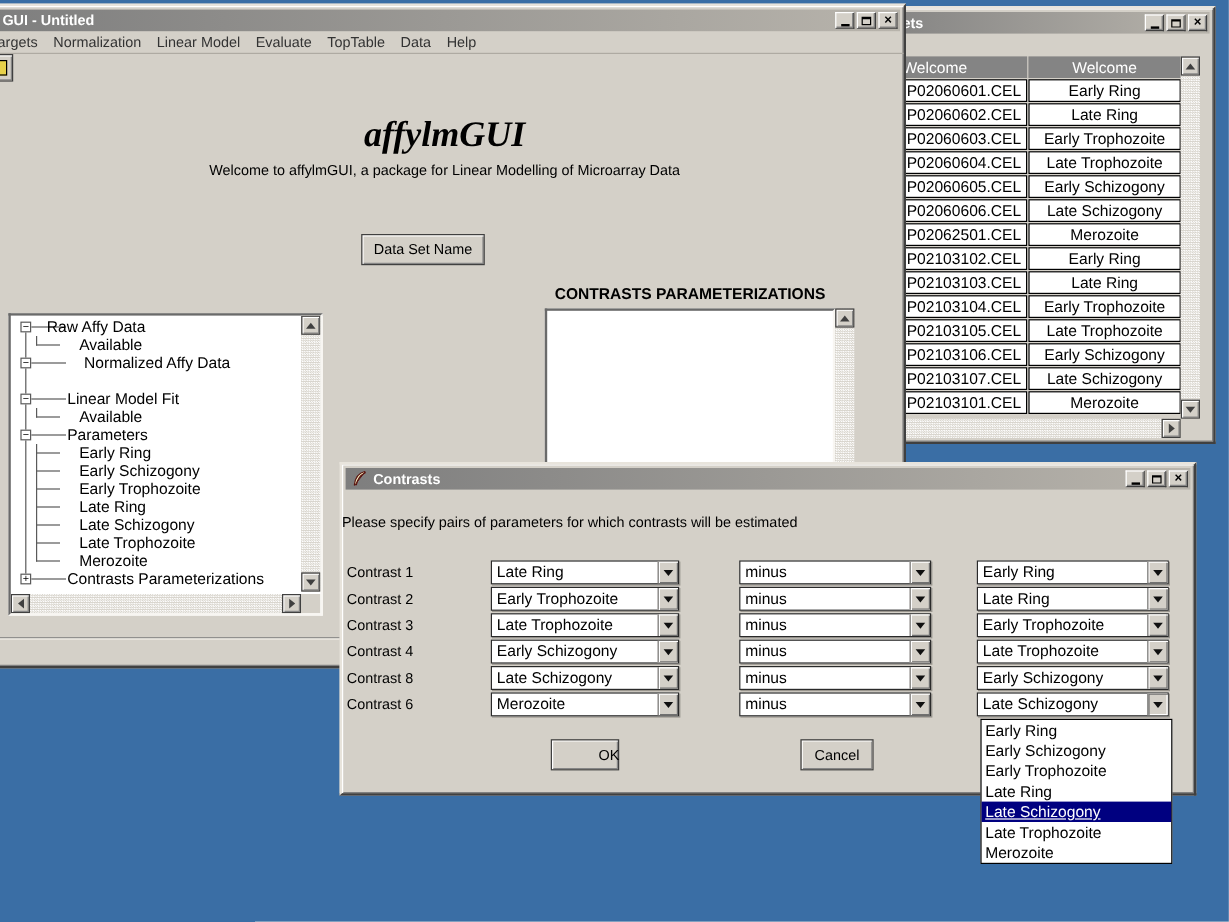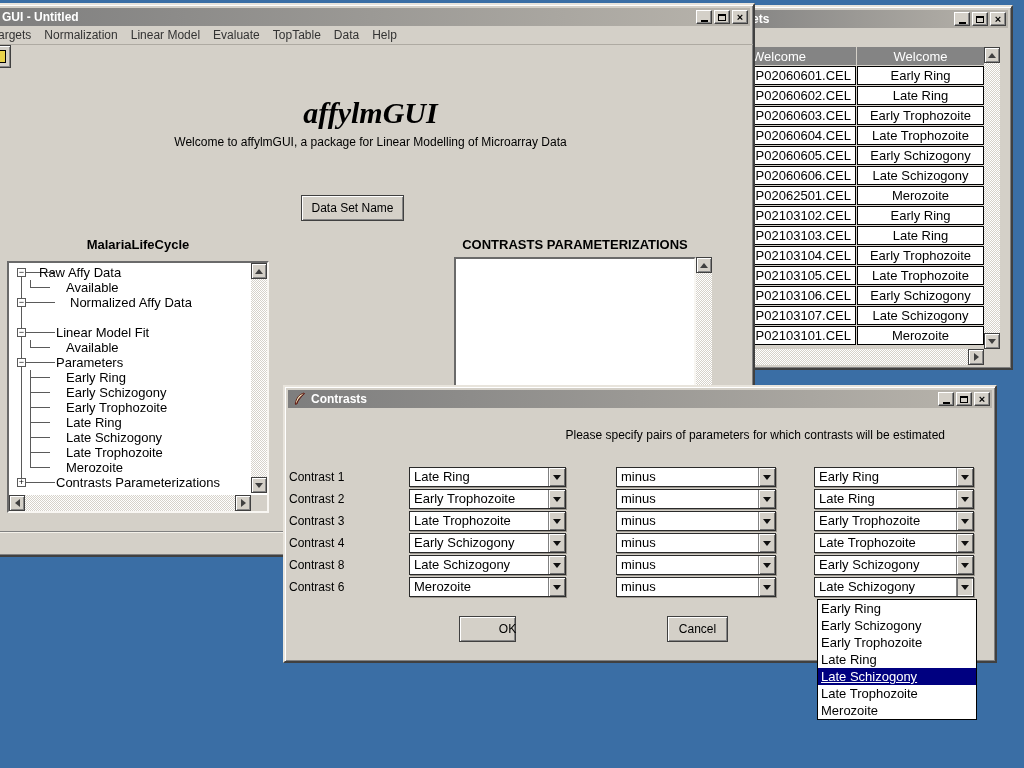--- a/index.html
+++ b/index.html
@@ -68,21 +68,21 @@
   #targets-table { position:absolute; left:0; top:40px; display:grid; grid-template-columns:154px 127px;
                    grid-template-rows:18px; grid-auto-rows:19px; gap:1px; }
   .th { background:#848484; color:#fff; font-size:13px; display:flex; align-items:center; justify-content:center; }
   .td { background:#fff; border:1px solid #000; font-size:13px; color:#000;
         display:flex; align-items:center; justify-content:center; white-space:nowrap; overflow:hidden; }
   .td.filename { justify-content:flex-end; padding-right:4px; }
 
   
   #contrasts-dlg { left:283px; top:385px; width:714px; height:278px; z-index:3; }
   #dlg-title-text { padding-left:5px; }
-  #dlg-instruction { position:absolute; left:0; right:50px; top:41px; text-align:right; font-size:12px; color:#000; }
+  #dlg-instruction { position:absolute; left:0; right:50px; top:41px; text-align:left; font-size:12px; color:#000; }
   .c-label { position:absolute; left:4px; font-size:12px; color:#000; line-height:20px; white-space:nowrap; }
   .combo { position:absolute; height:20px; background:#fff; border:1px solid #2a2a2a; box-shadow:1px 1px 0 #9a968e; }
   .combo-value { position:absolute; left:4px; top:1px; right:18px; font-size:13px; line-height:16px; color:#000;
                  white-space:nowrap; overflow:hidden; }
   .combo-btn { position:absolute; right:0; top:0; width:17px; height:100%; background:#D4D0C8;
                border-left:1px solid #808080; box-shadow: inset 1px 1px 0 #fff, inset -1px -1px 0 #707070;
                display:flex; align-items:center; justify-content:center; }
   .combo-btn.pressed { box-shadow: inset 1px 1px 0 #707070, inset -1px -1px 0 #fff; }
   .cmb-tri { width:0; height:0; border:4px solid transparent; border-top:5px solid #101010; margin-bottom:-4px; }
   #ok-btn { left:174px; top:229px; width:57px; height:26px;padding-left:40px; }
@@ -192,21 +192,20 @@
         <div class="menu-item">Help</div>
       </div>
     <div id="tool-btn">
         <span class="ico"></span>
       </div>
 
     <div id="app-heading">affylmGUI</div>
     <div id="welcome-line">Welcome to affylmGUI, a package for Linear Modelling of Microarray Data</div>
     <div class="pushbtn" id="dataset-btn">Data Set Name</div>
 
-    <div id="tree-title">MalariaLifeCycle</div>
     <div class="sunken" id="tree-box">
       <div id="tree-rows">
         <div id="tree-trunk"></div>
       <div class="tree-row" style="top: 2px;">
             <div class="tline" style="left: 17px; width: 29px; top: 7px; height: 1px;"></div>
             <div class="expander">−</div>
             <div class="tree-label" style="left: 30px;">Raw Affy Data</div>
           </div>
           <div class="tree-row" style="top: 17px;">
             <div class="tline" style="left: 21px; top: 0px; width: 1px; height: 8px;"></div>

